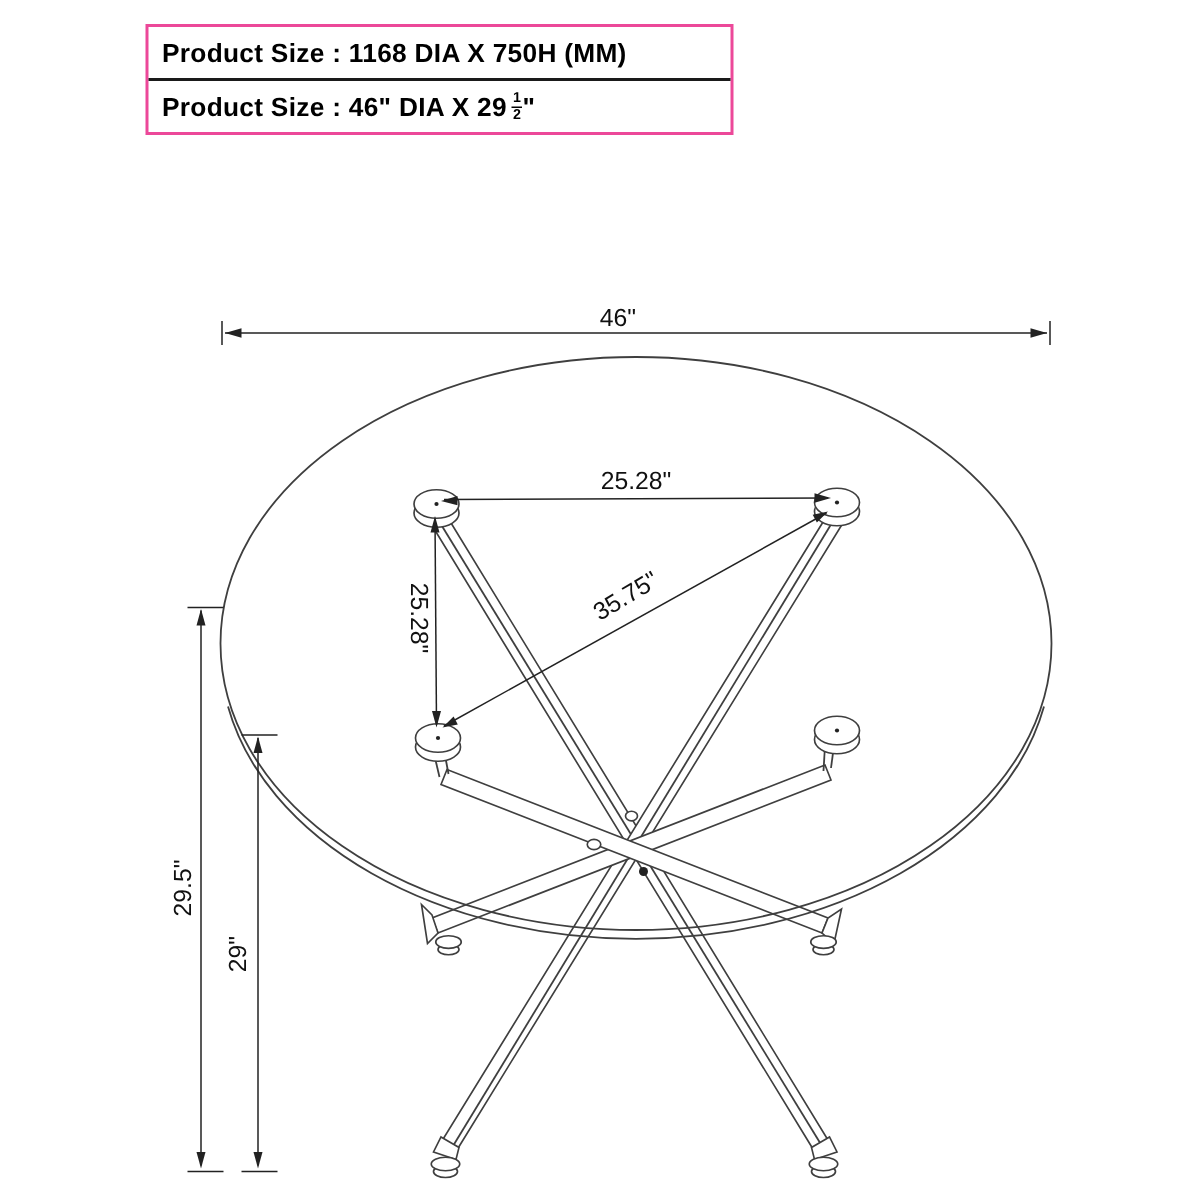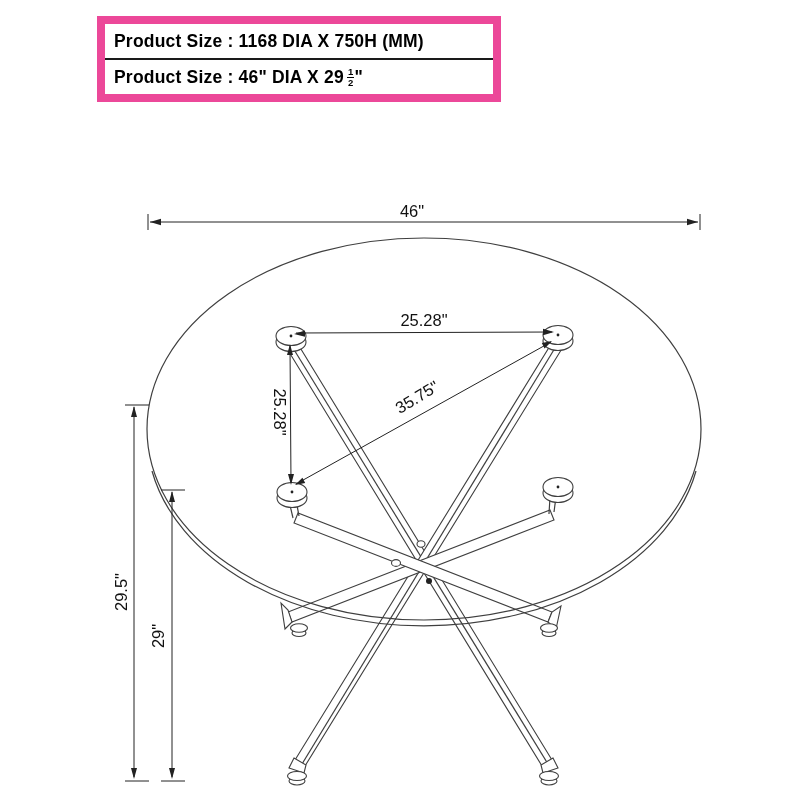--- a/index.html
+++ b/index.html
@@ -1,19 +1,19 @@
 <!DOCTYPE html>
 <html><head>
 <meta charset="utf-8">
 <style>
   html,body{margin:0;padding:0;background:#ffffff;}
   #page{position:relative;width:800px;height:800px;background:#fff;overflow:hidden;
         font-family:"Liberation Sans",sans-serif;color:#111;}
   
-  .spec-box{position:absolute;left:97px;top:16px;width:388px;border:8px solid #ec4899;background:#fff;}
+  .spec-box{position:absolute;left:97px;top:16px;width:388px;border:2px solid #ec4899;background:#fff;}
   .spec-row{height:34px;display:flex;align-items:center;padding-left:9px;
             font-size:17.5px;font-weight:700;letter-spacing:.2px;white-space:nowrap;color:#000;}
   .spec-row + .spec-row{border-top:2px solid #1a1a1a;}
   .frac{display:inline-flex;flex-direction:column;align-items:center;line-height:1;
         font-size:9.5px;font-weight:700;vertical-align:1px;margin-left:3px;}
   .frac .num{border-bottom:1.5px solid #000;padding:0 1px 0.5px 1px;}
   .frac .den{padding-top:0.5px;}
   
   svg{position:absolute;left:0;top:0;}
   .draw{stroke:#3f3f3f;stroke-width:1.2;fill:none;}

